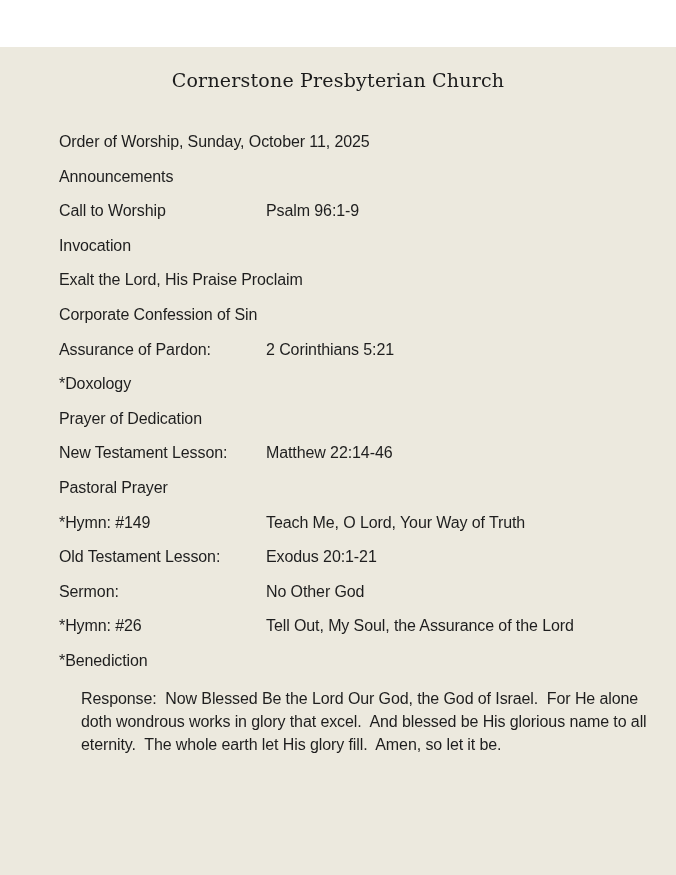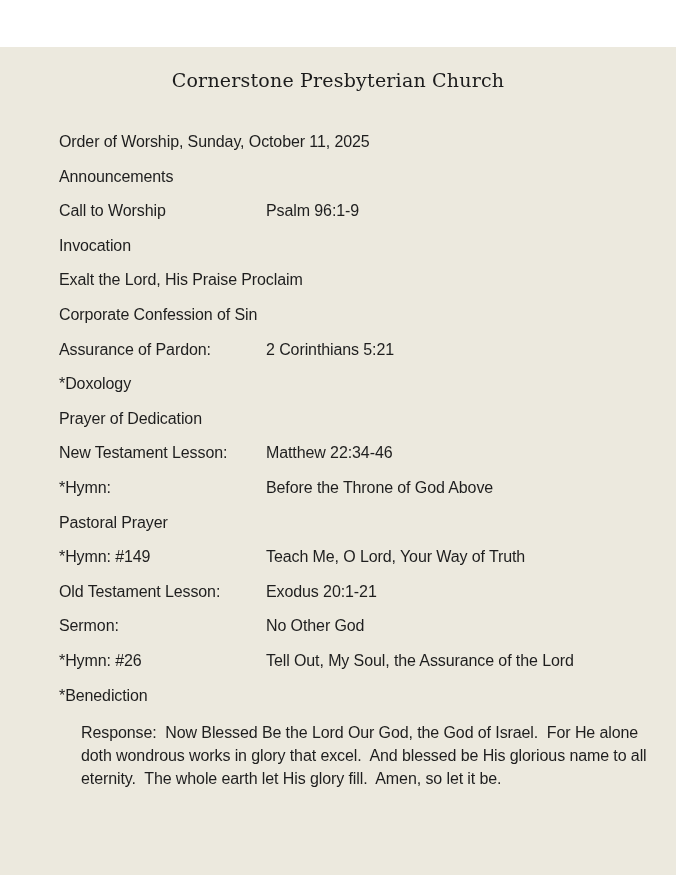--- a/index.html
+++ b/index.html
@@ -104,27 +104,23 @@
         <span class="value"></span>
       </div>
 
       <div class="row">
         <span class="label">Prayer of Dedication</span>
         <span class="value"></span>
       </div>
 
       <div class="row">
         <span class="label">New Testament Lesson:</span>
-        <span class="value">Matthew 22:34-46</span>
+        <span class="value">Matthew 22:14-46</span>
       </div>
 
-      <div class="row">
-        <span class="label">*Hymn:</span>
-        <span class="value">Before the Throne of God Above</span>
-      </div>
 
       <div class="row">
         <span class="label">Pastoral Prayer</span>
         <span class="value"></span>
       </div>
 
       <div class="row">
         <span class="label">*Hymn: #149</span>
         <span class="value">Teach Me, O Lord, Your Way of Truth</span>
       </div>

